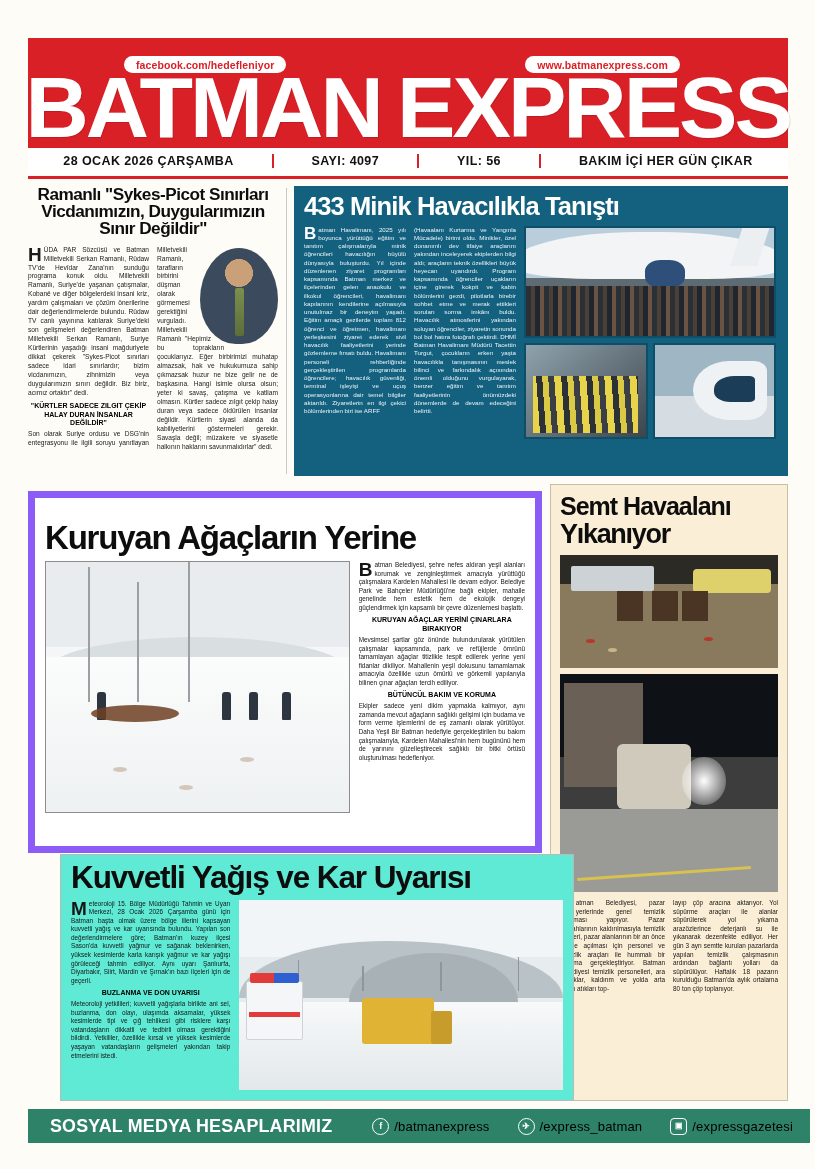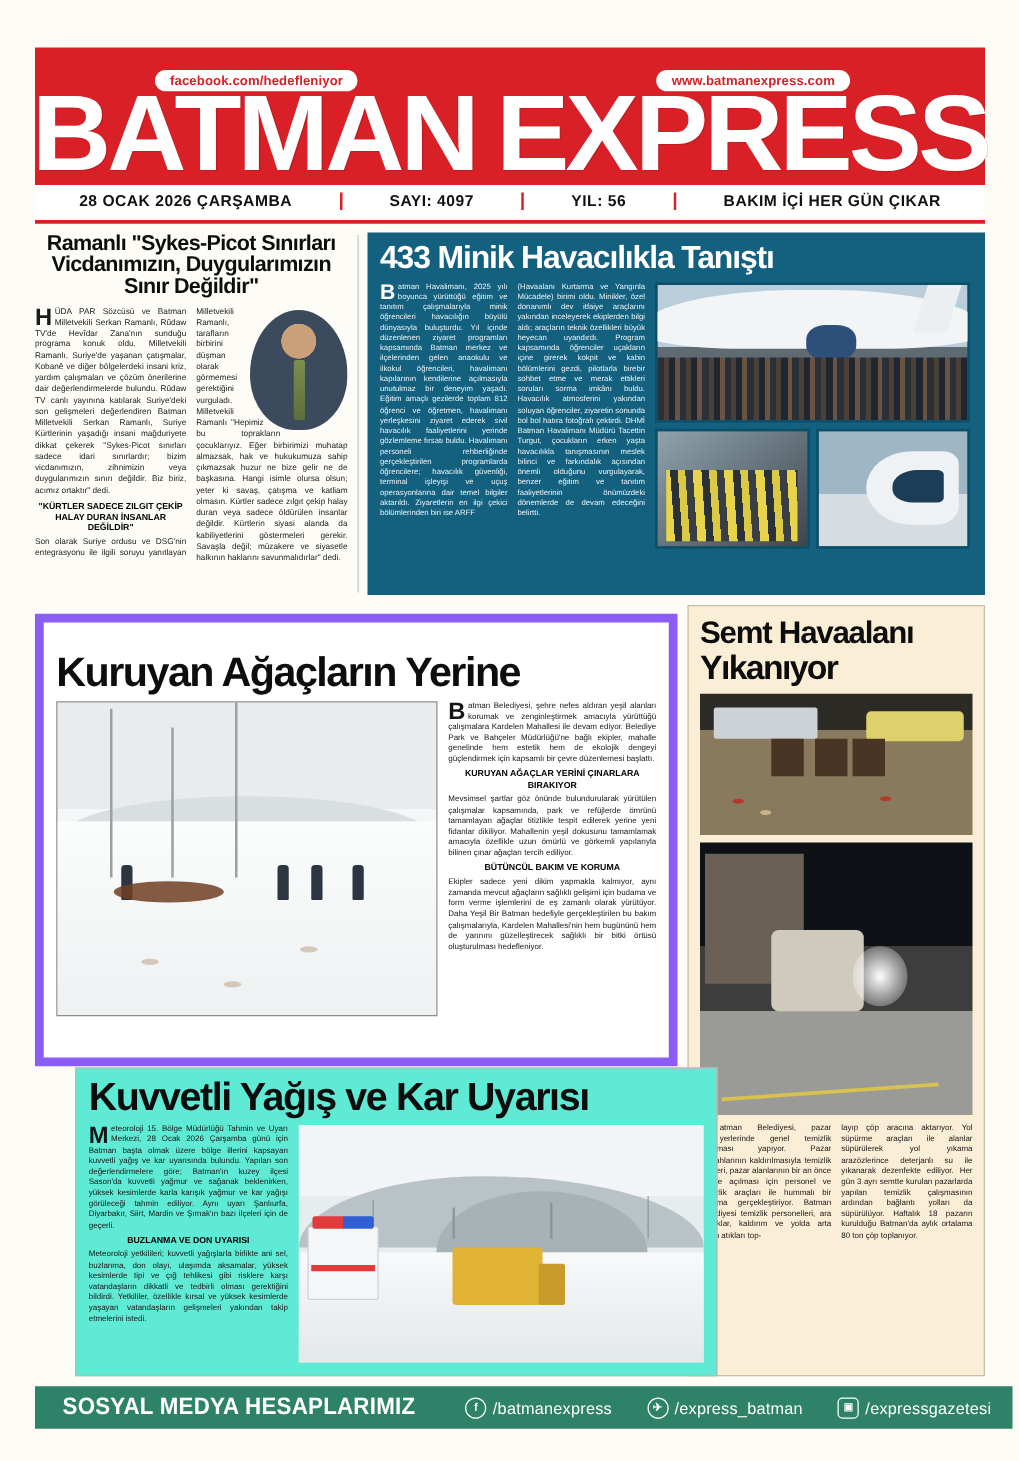--- a/index.html
+++ b/index.html
@@ -235,21 +235,21 @@
   
   .social{
     position:absolute;left:28px;top:1109px;width:760px;height:34px;
     background:#2e8268;display:flex;align-items:center;padding-left:22px;gap:0;
   }
   .social .title{
     color:#ffffff;font-weight:bold;font-size:19px;letter-spacing:.2px;
     margin-right:22px;white-space:nowrap;transform:scaleX(.94);transform-origin:left;
   }
   .social .acct{display:flex;align-items:center;gap:5px;margin-right:28px;}
-  .social .acct span.label{color:#ffffff;font-size:13px;letter-spacing:.2px;white-space:nowrap;}
+  .social .acct span.label{color:#000000;font-size:13px;letter-spacing:.2px;white-space:nowrap;}
   .sico{
     width:15px;height:15px;border:1.4px solid #fff;border-radius:50%;
     display:flex;align-items:center;justify-content:center;
     color:#fff;font-size:9px;font-weight:bold;line-height:1;flex:0 0 auto;
   }
   .sico.ig{border-radius:4px;font-size:8px;}
 </style>
 </head>
 <body>
 

